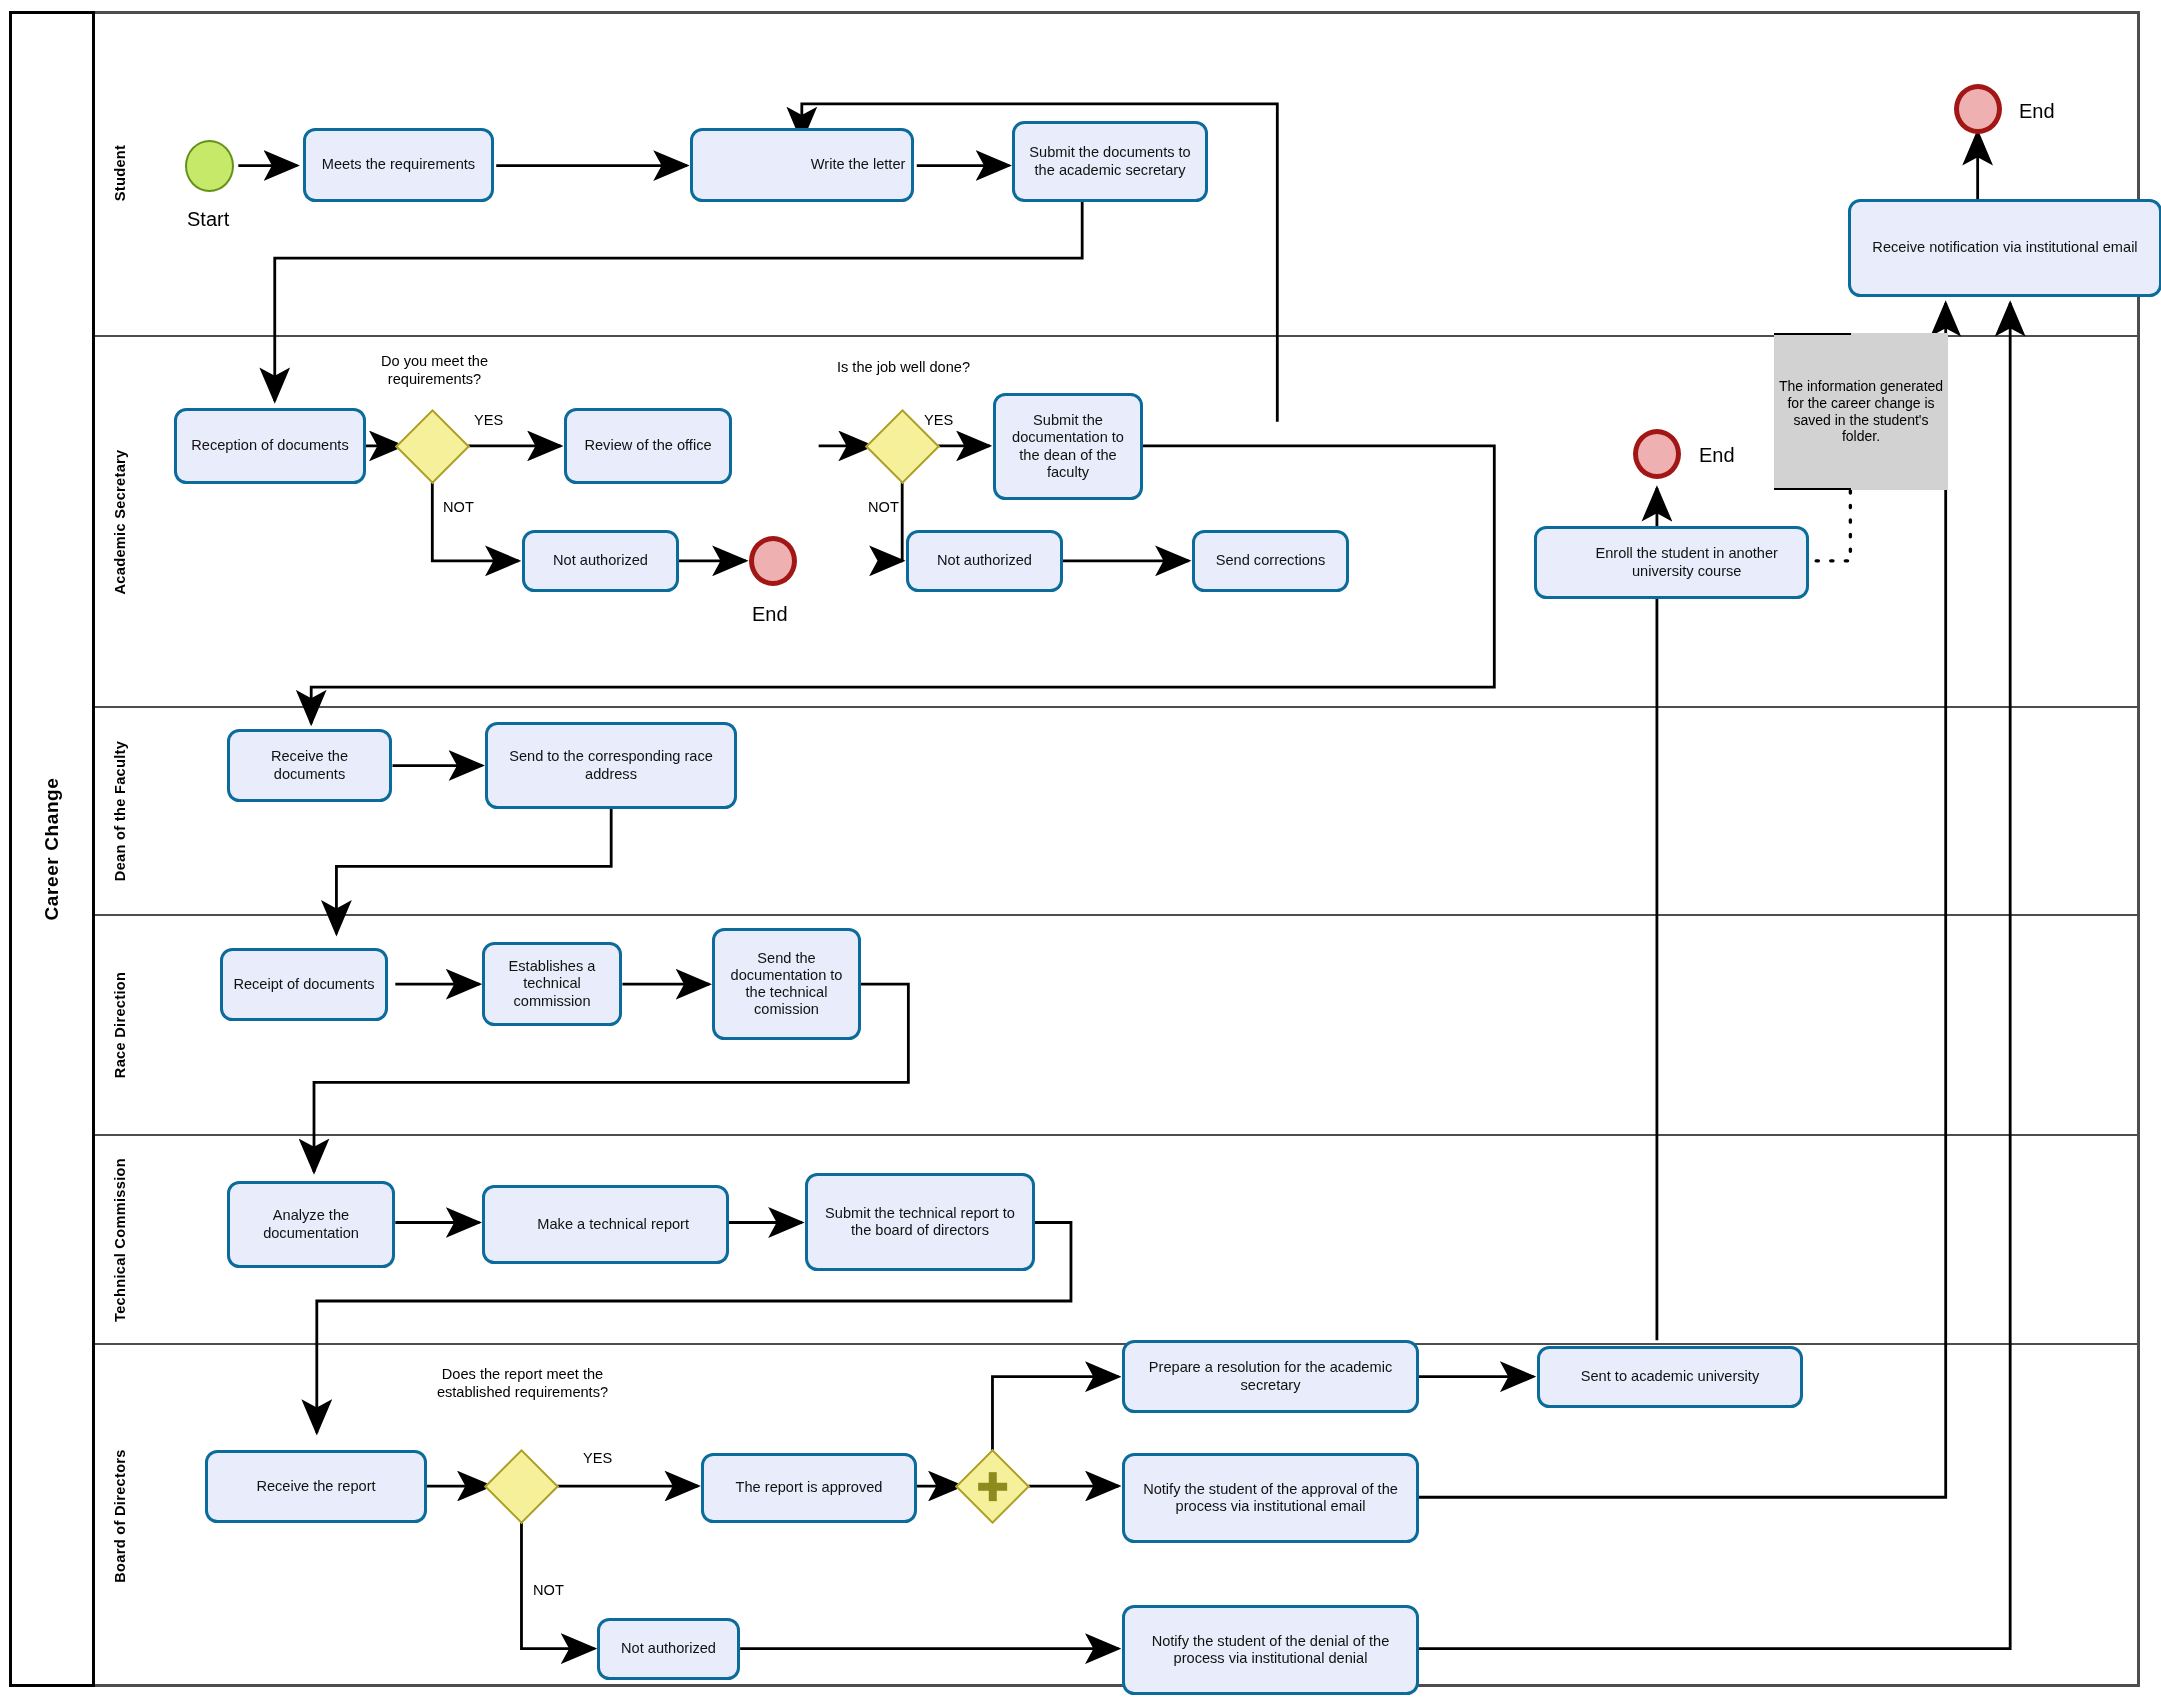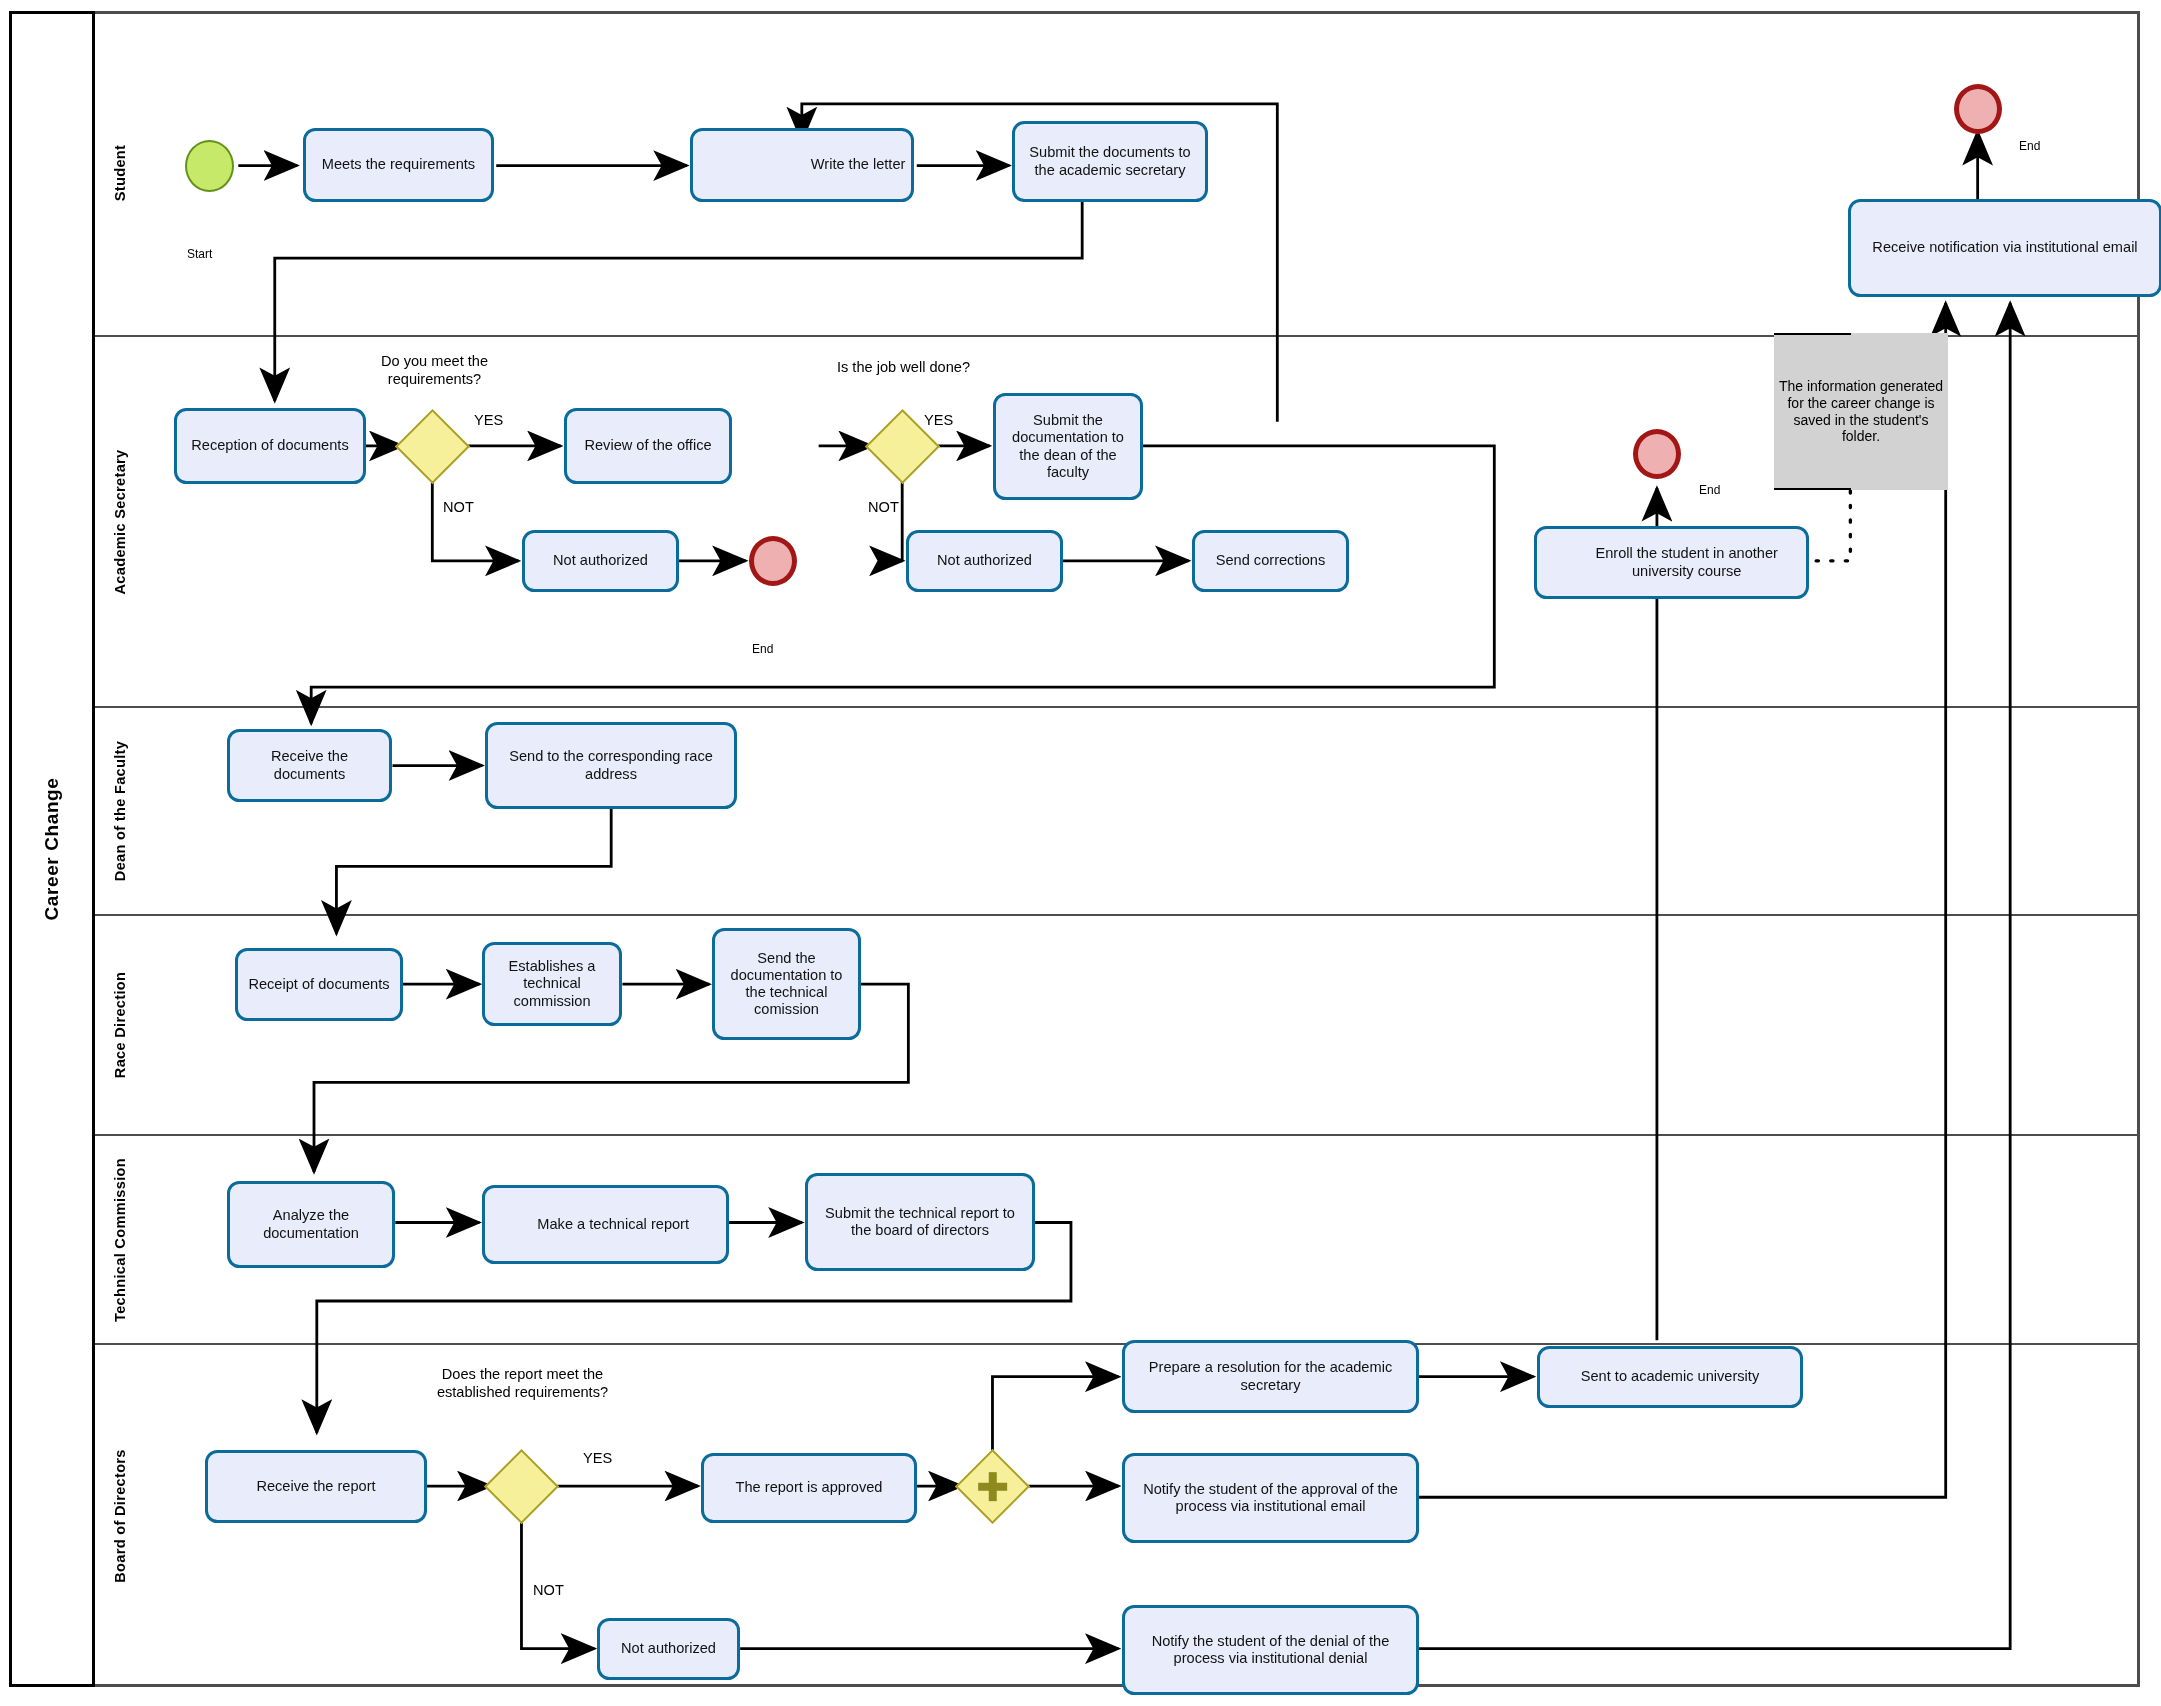--- a/index.html
+++ b/index.html
@@ -20,21 +20,21 @@
   .lane-label span{transform:rotate(-90deg);white-space:nowrap;font-weight:bold;font-size:14.6px;color:#000;letter-spacing:0.3px;}
 
   
   .task{position:absolute;box-sizing:border-box;background:#e9edfb;
     border:3.9px solid #0b6c9c;border-radius:12.3px;
     display:flex;align-items:center;justify-content:center;text-align:center;
     font-size:14.6px;color:#111;line-height:1.18;padding:2.2px 5.6px;}
   .event{position:absolute;box-sizing:border-box;border-radius:50%;}
   .event.start{background:#c6e96a;border:2.8px solid #63921a;}
   .event.end{background:#eeb0b0;border:5px solid #a31616;}
-  .ev-label{position:absolute;font-size:12px;color:#000;white-space:nowrap;margin-top:39px;}
+  .ev-label{position:absolute;font-size:20px;color:#000;white-space:nowrap;}
 
   .gw{position:absolute;}
   .gw i{display:block;width:100%;height:100%;background:#f7f09a;
      border:2.8px solid #a9a02a;box-sizing:border-box;
      transform:rotate(45deg);}
   .gw-plus{position:absolute;left:50%;top:50%;transform:translate(-50%,-50%);
      width:56%;height:16%;background:#8d8a1e;}
   .gw-plus2{position:absolute;left:50%;top:50%;transform:translate(-50%,-50%);
      width:16%;height:56%;background:#8d8a1e;}
 
@@ -244,21 +244,21 @@
   </div>
 
   <div class="task" style="left:227px;top:729px;width:165px;height:73px;">
     <span>Receive the documents</span>
   </div>
 
   <div class="task" style="left:485px;top:722px;width:252px;height:87px;">
     <span>Send to the corresponding race address</span>
   </div>
 
-  <div class="task" style="left:235px;top:948px;width:168px;height:73px;">
+  <div class="task" style="left:220px;top:948px;width:168px;height:73px;">
     <span>Receipt of documents</span>
   </div>
 
   <div class="task" style="left:482px;top:942px;width:140px;height:84px;">
     <span>Establishes a technical commission</span>
   </div>
 
   <div class="task" style="left:712px;top:928px;width:149px;height:112px;">
     <span>Send the documentation to the technical comission</span>
   </div>

